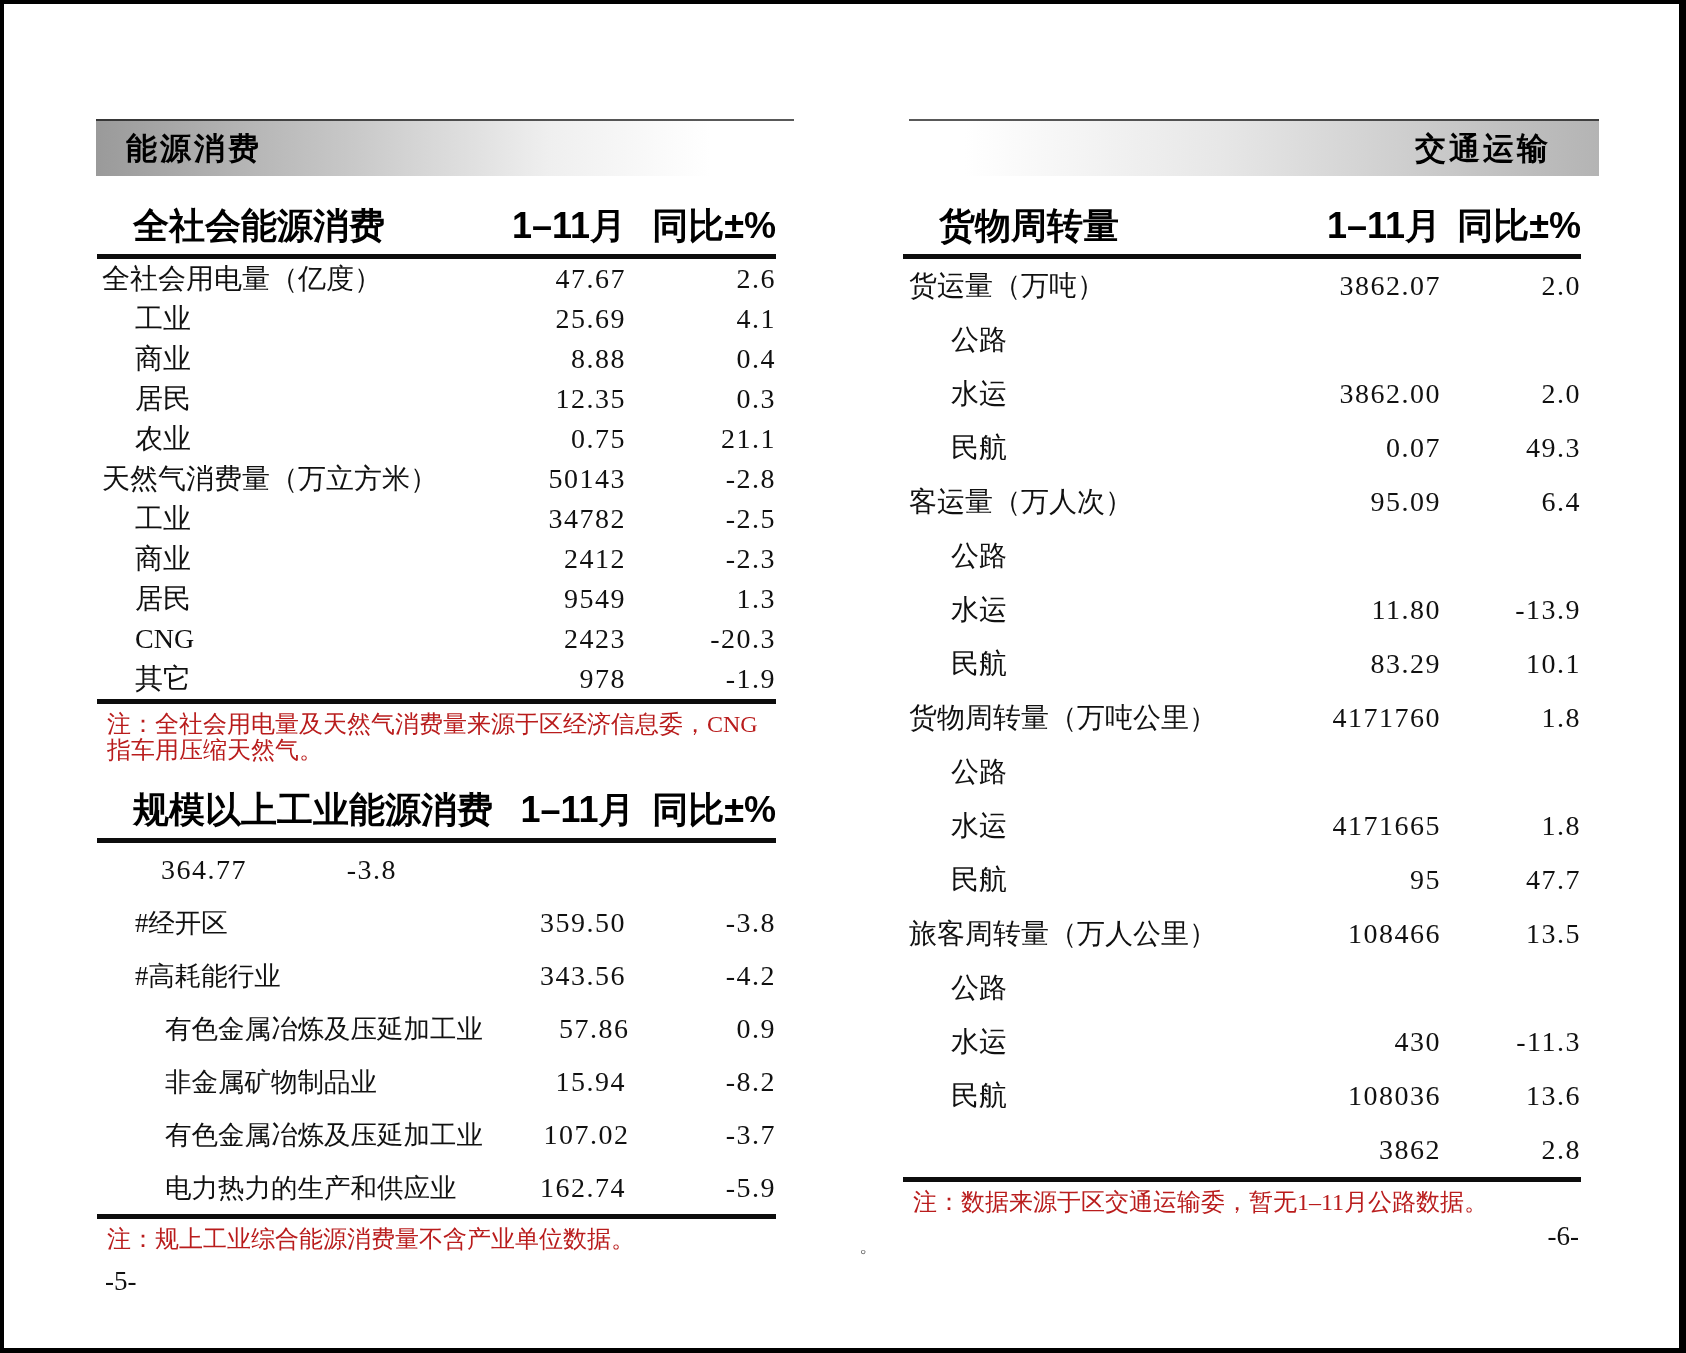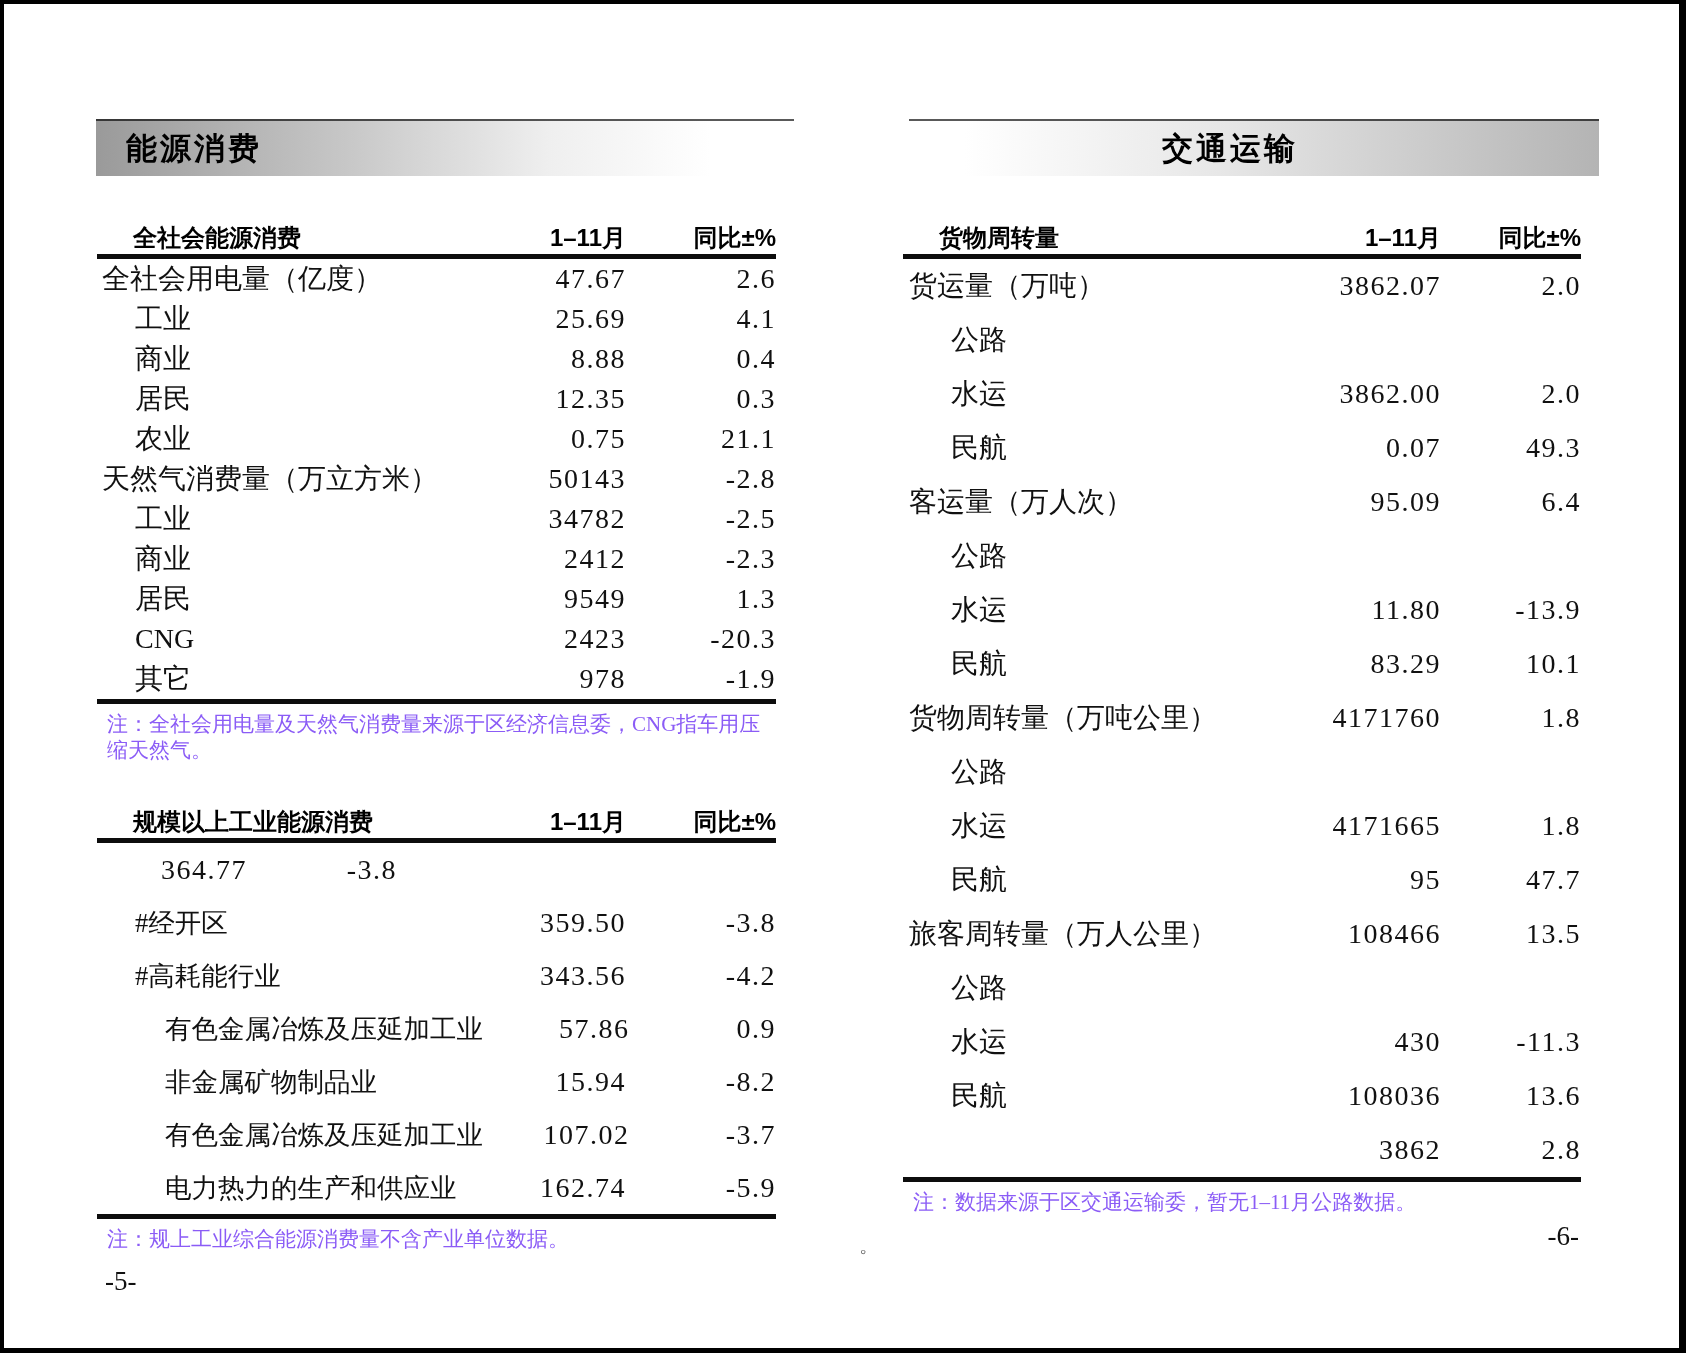--- a/index.html
+++ b/index.html
@@ -21,52 +21,52 @@
     display:flex;align-items:center;
     border-top:2px solid rgba(0,0,0,.65);
   }
   .hbar .bar-title{
     font-family:"Liberation Sans","DejaVu Sans",sans-serif;
     font-weight:bold;font-size:31px;letter-spacing:3px;color:#000;
   }
   #bar-left{left:92px;width:698px;
     background:linear-gradient(to right,#9a9a9a 0%,#c6c6c6 35%,#efefef 65%,#ffffff 88%);
     padding-left:30px;box-sizing:border-box;}
-  #bar-right{left:905px;width:690px;justify-content:center;
+  #bar-right{left:905px;width:690px;justify-content:flex-end;
     background:linear-gradient(to right,#ffffff 8%,#e7e7e7 45%,#b4b4b4 100%);
     padding-right:48px;box-sizing:border-box;}
   
   .col{position:absolute;top:195px;}
   #col-left{left:93px;width:679px;}
   #col-right{left:899px;width:678px;}
   .thead{
-    display:flex;align-items:flex-end;height:55px;
+    display:flex;align-items:center;height:55px;
     border-bottom:5px solid #0d0d0d;
     font-family:"Liberation Sans","DejaVu Sans",sans-serif;
-    font-weight:bold;font-size:24px;color:#000;
+    font-weight:bold;font-size:36px;color:#000;
   }
   .thead .tl{padding-left:36px;}
   .tbody{border-bottom:5px solid #0d0d0d;}
   .trow{display:flex;align-items:center;font-size:28px;}
   .tbl  .trow{height:40px;}
   .tbl2 .trow{height:53px;}
   .tbl2 .trow .tl{font-size:26.5px;}
   .tblr .trow{height:54px;justify-content:flex-end;}
   .tbl2{margin-top:20px;}
   .tl{flex:1;white-space:nowrap;}
   .tv{width:150px;text-align:right;white-space:nowrap;}
   .tp{width:150px;text-align:right;white-space:nowrap;}
   .tblr .tp{width:140px;}
   .ind0{padding-left:5px;}
   .ind1{padding-left:38px;}
   .ind2{padding-left:68px;}
   .tblr .ind0{padding-left:6px;}
   .tblr .ind1{padding-left:48px;}
   .num{letter-spacing:1.5px;}
-  .note{margin-top:7px;padding-left:10px;font-size:21px;line-height:26px;color:#8b5cf6;}
+  .note{margin-top:7px;padding-left:10px;font-size:24px;line-height:26px;color:#b91c1c;}
   .pagenum{margin-top:14px;padding-left:8px;font-size:27px;}
   .footer-r{margin-top:6px;display:flex;justify-content:space-between;align-items:flex-start;}
   .stray{margin-left:-44px;font-size:20px;color:#555;line-height:20px;margin-top:14px;}
   .pagenum-r{font-size:27px;padding-right:2px;}
 </style>
 </head>
 <body>
 
 <div id="page">
 

